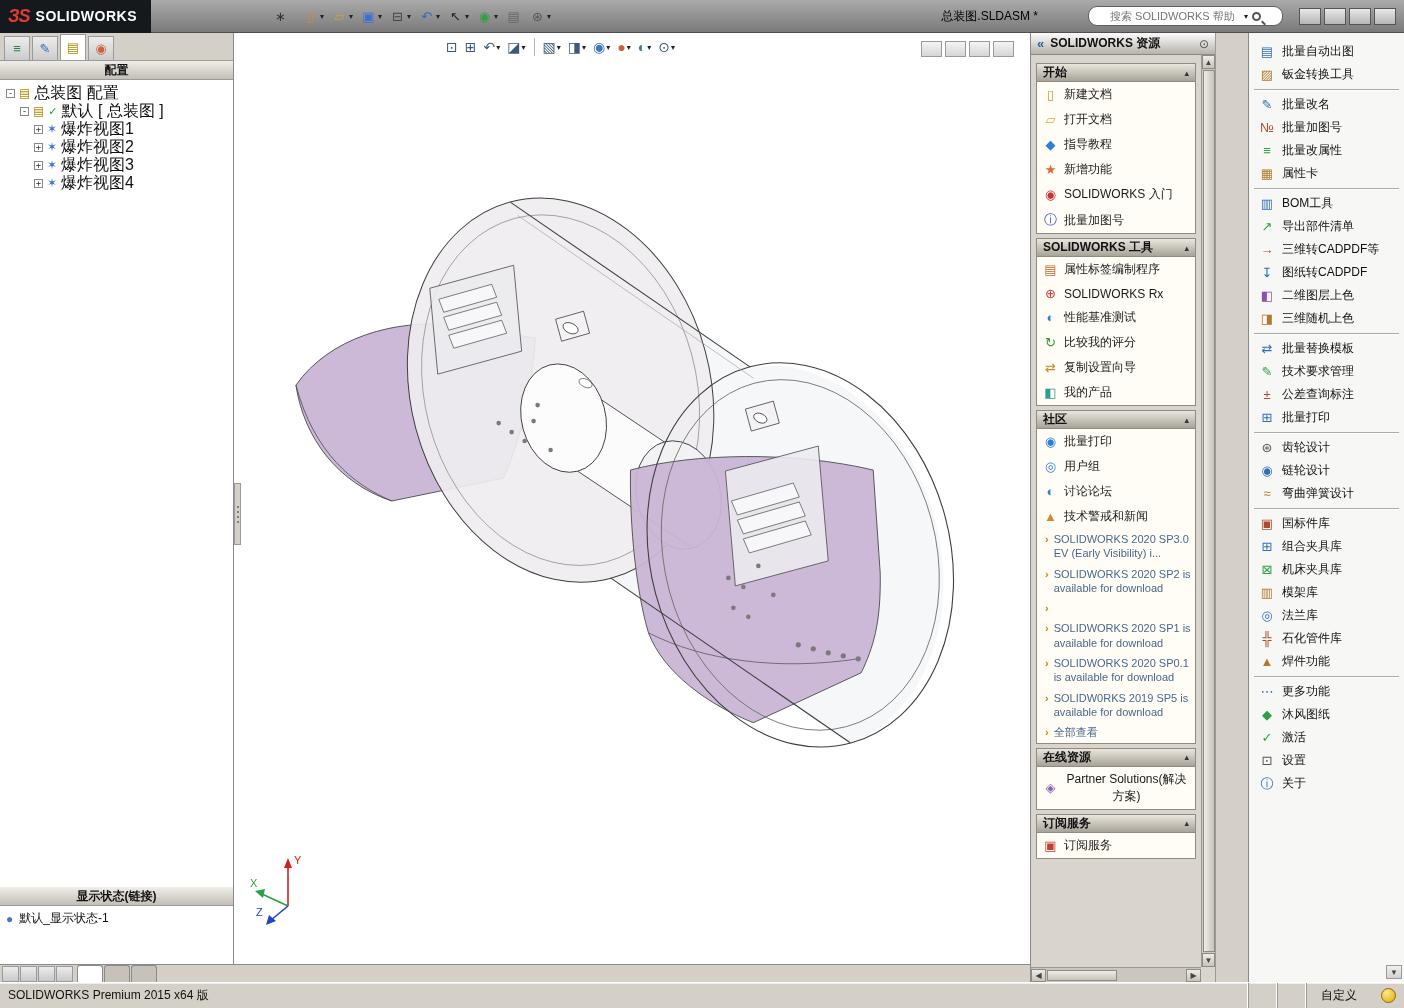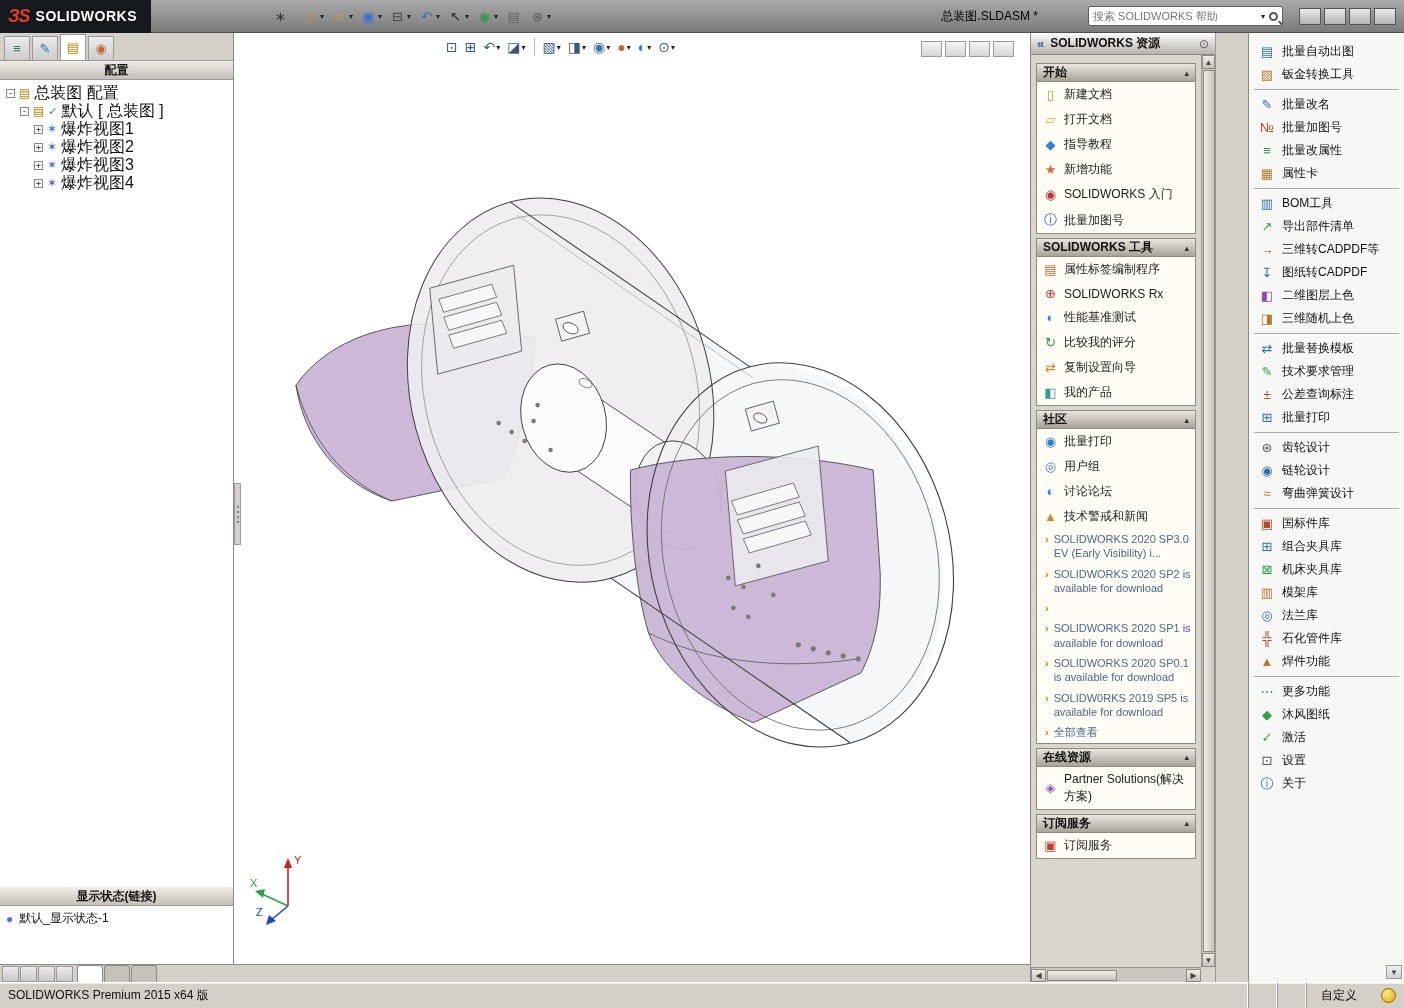--- a/index.html
+++ b/index.html
@@ -12,21 +12,21 @@
   .logo .ds{color:#e03c31;font-weight:bold;font-size:18px;font-style:italic;letter-spacing:-1px;}
   .logo .sw{color:#fff;font-weight:bold;font-size:14px;letter-spacing:.5px;}
   .menubar{display:flex;margin-left:6px;}
   .menu{padding:3px 8px;color:#000;cursor:default;}
   .pin{color:#333;font-size:13px;padding:0 6px;}
   .tb-icons{display:flex;align-items:center;margin-left:8px;gap:3px;}
   .tb-btn{display:flex;align-items:center;padding:1px 2px;border-radius:2px;}
   .tb-btn .g{width:17px;height:17px;display:flex;align-items:center;justify-content:center;font-size:13px;}
   .caret{font-size:8px;color:#222;margin-left:1px;}
   .doc-title{margin-left:auto;margin-right:50px;color:#000;font-size:12px;white-space:nowrap;}
-  .search{display:flex;align-items:center;background:#fff;border:1px solid #5e5e5e;border-radius:2px;height:20px;width:195px;padding:0 4px;margin-right:16px;}
+  .search{display:flex;align-items:center;background:#fff;border:1px solid #5e5e5e;border-radius:9px;height:20px;width:195px;padding:0 21px;margin-right:16px;}
   .search input{border:none;outline:none;flex:1;min-width:0;font-size:11px;color:#555;background:transparent;font-family:inherit;}
   .mag{width:9px;height:9px;border:2px solid #555;border-radius:50%;position:relative;margin-left:4px;flex:none;}
   .mag::after{content:"";position:absolute;width:5px;height:2px;background:#555;transform:rotate(45deg);left:7px;top:8px;}
   .winbtns{display:flex;gap:3px;margin-right:8px;}
   .winbtn{min-width:22px;height:17px;display:flex;align-items:center;justify-content:center;border:1px solid #555;background:linear-gradient(#e8e8e8,#b5b5b5);font-size:11px;color:#222;padding:0 3px;}
 
   
   .leftpanel{position:absolute;left:0;top:33px;width:234px;height:931px;background:#fff;border-right:1px solid #8a8a8a;display:flex;flex-direction:column;}
   .lp-tabs{height:28px;background:#d4d0c8;display:flex;align-items:flex-end;padding:2px 2px 0 4px;gap:2px;border-bottom:1px solid #9a9a9a;}
   .lp-tab{width:26px;height:24px;display:flex;align-items:center;justify-content:center;border:1px solid #9a9a9a;border-bottom:none;background:linear-gradient(#ececec,#cccccc);font-size:13px;}
@@ -59,21 +59,21 @@
   .tp-header{height:22px;background:linear-gradient(#fdfdfd,#b7b3ab);display:flex;align-items:center;padding:0 6px;gap:6px;border-bottom:1px solid #8a8a8a;}
   .tp-collapse{color:#2f5f9e;font-weight:bold;font-size:13px;}
   .tp-title{font-weight:bold;font-size:12px;flex:1;}
   .tp-pin{color:#555;font-size:12px;}
   .tp-body{position:absolute;left:0;top:22px;right:14px;bottom:15px;overflow:hidden;padding:8px 5px 0 5px;}
   .tp-section{border:1px solid #8f8b83;margin-bottom:4px;background:#fffdf5;}
   .tp-sec-header{height:18px;background:linear-gradient(#e9e6df,#a8a398);display:flex;align-items:center;padding:0 6px;font-weight:bold;font-size:12px;border-bottom:1px solid #8f8b83;}
   .tp-sec-header .chev{margin-left:auto;font-size:9px;color:#333;}
   .tp-item{display:flex;align-items:center;gap:6px;padding:4px 6px;}
   .tp-item .ic{width:15px;text-align:center;font-size:13px;flex:none;}
-  .tp-item .lb{font-size:12px;color:#1a1a1a;}
+  .tp-item .lb{font-size:12px;color:#1a1a1a;text-align:center;}
   .news-item{display:flex;gap:5px;padding:3px 4px 3px 8px;color:#49688c;font-size:11px;line-height:1.3;}
   .news-item .b{color:#e07b00;font-weight:bold;flex:none;}
   .tp-vscroll{position:absolute;right:0;top:22px;bottom:15px;width:14px;background:#cbc7bf;border-left:1px solid #9a9a9a;display:flex;flex-direction:column;align-items:center;font-size:8px;color:#444;}
   .tp-vscroll .vthumb{flex:1;width:12px;margin:1px 0;background:linear-gradient(90deg,#efece6,#c8c4bb);border:1px solid #8f8b83;}
   .tp-vscroll .arr{height:14px;display:flex;align-items:center;justify-content:center;width:100%;background:linear-gradient(#efece6,#c8c4bb);border:1px solid #8f8b83;}
   .tp-hscroll{position:absolute;left:0;right:14px;bottom:0;height:15px;background:#cbc7bf;border-top:1px solid #9a9a9a;display:flex;align-items:center;font-size:8px;color:#444;}
   .tp-hscroll .arr{width:15px;height:13px;display:flex;align-items:center;justify-content:center;background:linear-gradient(#efece6,#c8c4bb);border:1px solid #8f8b83;}
   .tp-hscroll .hthumb{width:70px;height:11px;margin:0 1px;background:linear-gradient(#efece6,#c8c4bb);border:1px solid #8f8b83;}
   .tp-hscroll .track{flex:1;}
 

